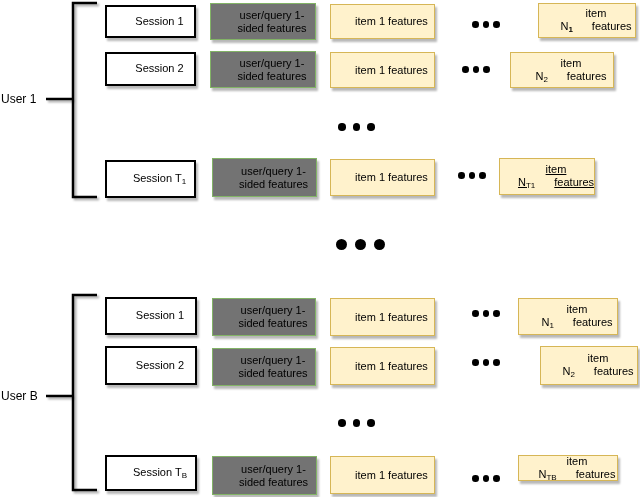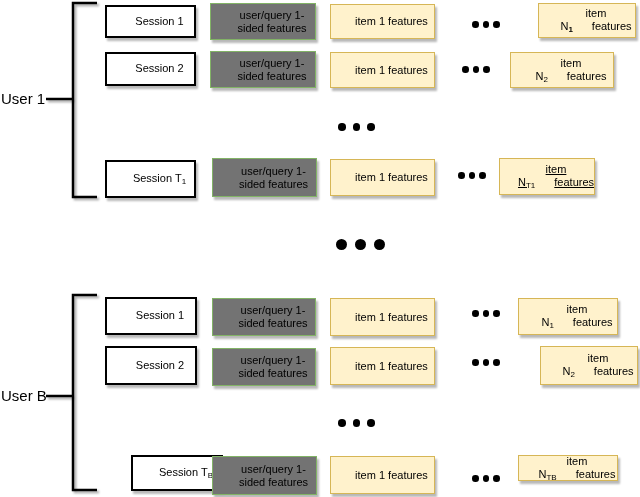--- a/index.html
+++ b/index.html
@@ -1,21 +1,21 @@
 <!DOCTYPE html>
 <html><head>
 <meta charset="utf-8">
 <style>
   html,body{margin:0;padding:0;background:#ffffff;}
   .canvas{
     position:relative;width:640px;height:497px;background:#ffffff;
     font-family:"Liberation Sans",sans-serif;color:#000;overflow:hidden;
   }
   .overlay{position:absolute;left:0;top:0;filter:drop-shadow(2px 2px 1px rgba(0,0,0,0.35));}
-  .user-label{position:absolute;font-size:15px;line-height:14px;}
+  .user-label{position:absolute;font-size:12px;line-height:14px;}
   .box{
     position:absolute;box-sizing:border-box;display:flex;align-items:center;justify-content:center;
     text-align:center;font-size:11px;line-height:13px;
     box-shadow:2px 3px 2px rgba(0,0,0,0.28);
     padding-left:18px;
   }
   .session{background:#ffffff;border:2px solid #000000;}
   .green{background:#737373;border:1.5px solid #82b366;}
   .yellow{background:#fff2cc;border:1.5px solid #d6b656;}
   sub.sx{font-size:8px;line-height:1;vertical-align:-2px;}
@@ -164,21 +164,21 @@
   <div class="box yellow" style="left:540px;top:346px;width:98px;height:39px;">
     <span><span>item N</span><sub class="sx">2</sub><span class="post">features</span></span>
   </div>
 
   <div class="dots grp" style="left:338px;top:419px;">
     <span class="dot"></span>
       <span class="dot"></span>
       <span class="dot"></span>
   </div>
 
-  <div class="box session" style="left:105px;top:455px;width:92px;height:36px;margin-left:26px;">
+  <div class="box session" style="left:105px;top:455px;width:92px;height:36px;">
     <span><span>Session T</span><sub class="sx">B</sub></span>
   </div>
   <div class="box green" style="left:212px;top:456px;width:105px;height:39px;">
     <span>
         <span style="display:block">user/query 1-</span>
         <span style="display:block">sided features</span>
       </span>
   </div>
   <div class="box yellow" style="left:330px;top:456px;width:105px;height:38px;">
     <span>item 1 features</span>

